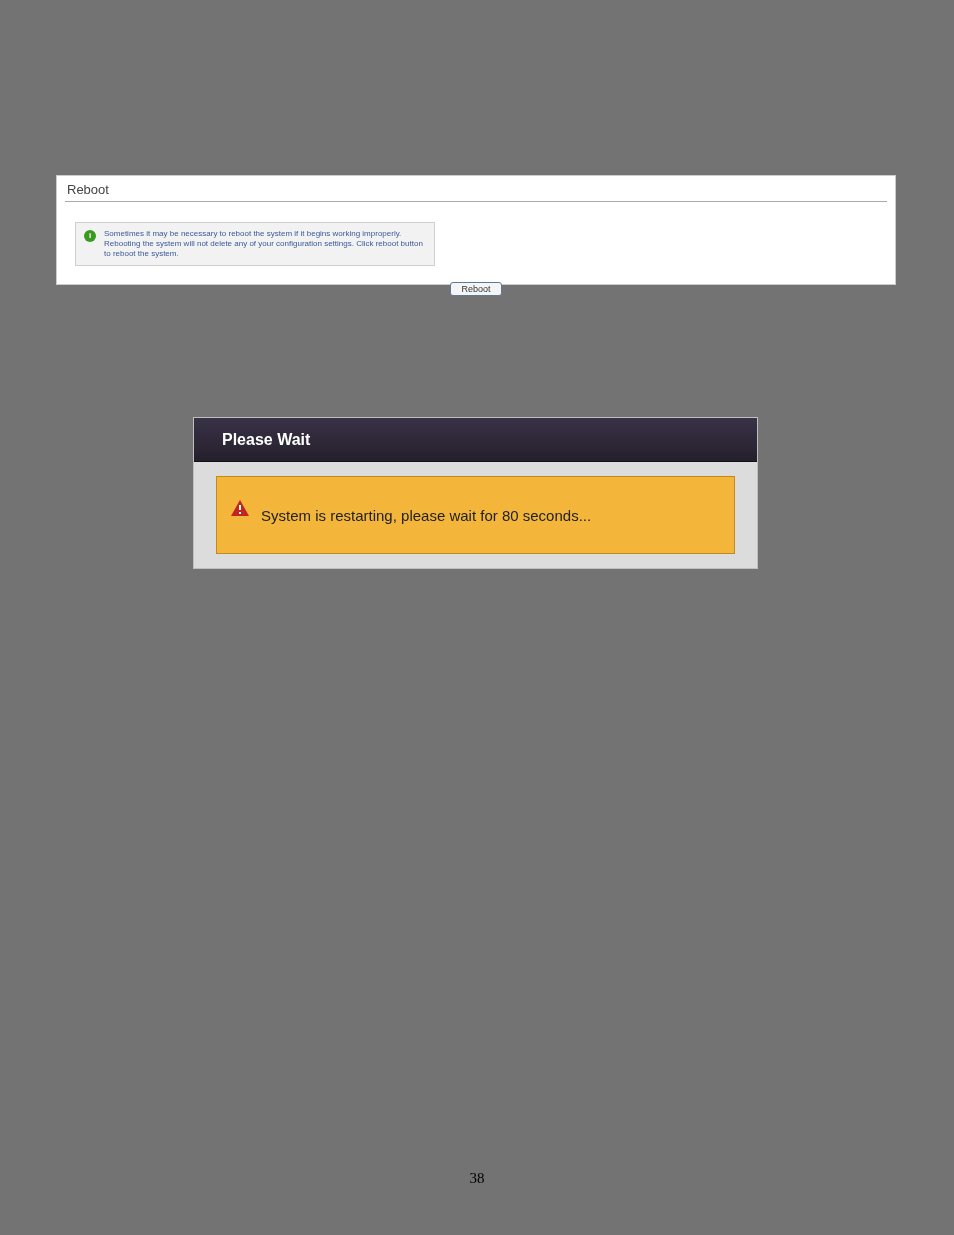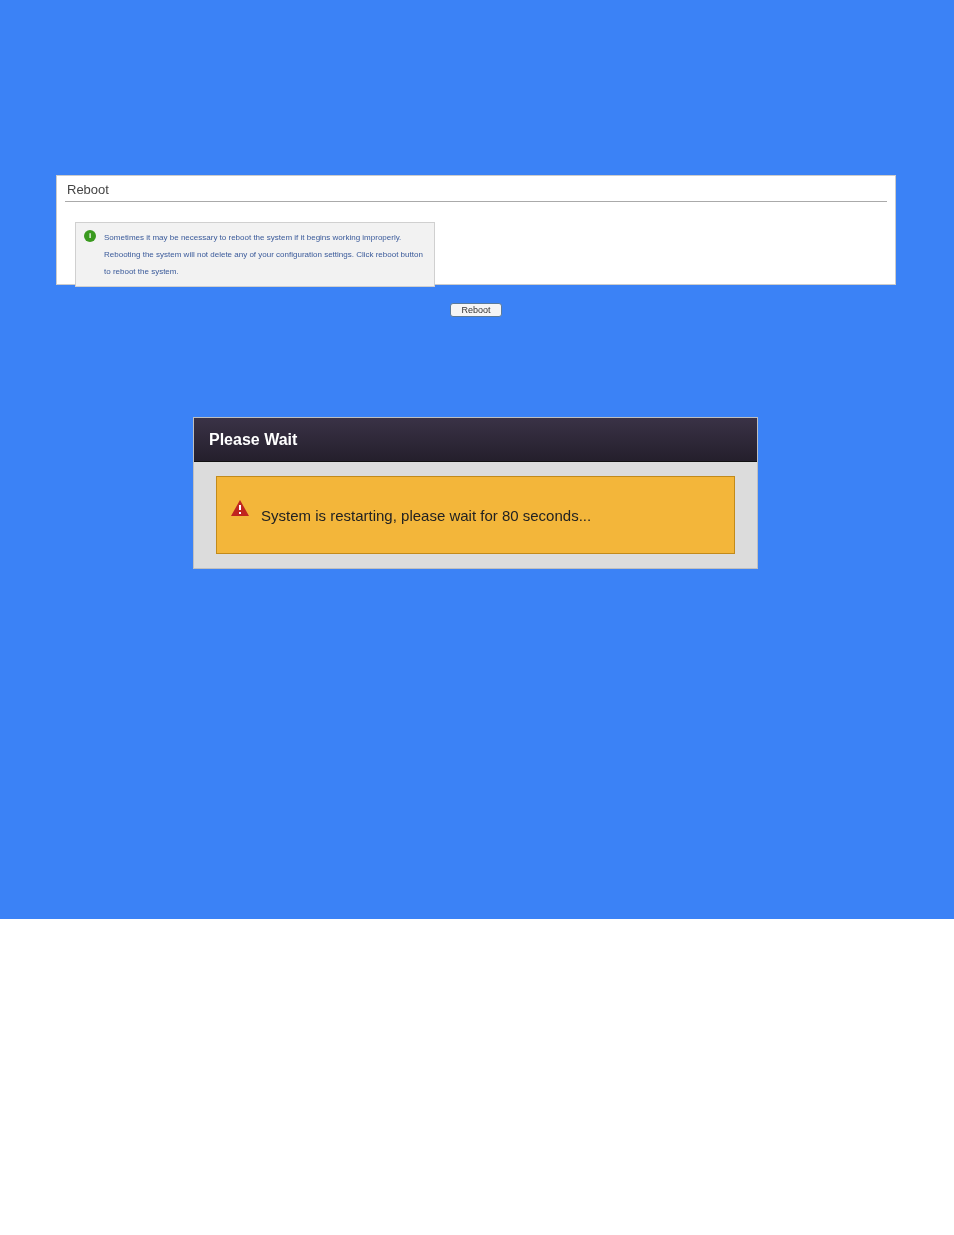--- a/index.html
+++ b/index.html
@@ -1,38 +1,38 @@
 <!DOCTYPE html>
 <html><head>
 <meta charset="utf-8">
 <style>
   html,body{margin:0;padding:0;background:#fff;font-family:Arial,Helvetica,sans-serif;}
-  .page{width:954px;height:919px;position:relative;background:#3b82f6;}
+  .page{width:954px;height:1235px;position:relative;background:#737373;}
 
   
   .panel1{position:absolute;left:56px;top:175px;width:840px;height:110px;
           border:1px solid #ccc;background:#fff;box-sizing:border-box;padding:6px 8px 10px 8px;}
   .panel1-title{font-size:13px;color:#444;padding:0 0 2px 2px;}
   .panel1-rule{border:none;border-top:1px solid #aaa;margin:2px 0 0 0;}
   .info-box{margin:20px 0 0 10px;width:360px;border:1px solid #d0d0d0;background:#f2f2f2;
             padding:6px 8px 6px 8px;box-sizing:border-box;display:flex;align-items:flex-start;}
   .info-icon{width:12px;height:12px;border-radius:50%;background:#3a9a1f;color:#fff;
              font-size:8px;line-height:12px;text-align:center;font-weight:bold;flex:0 0 auto;
              margin-right:8px;margin-top:1px;}
-  .info-text{font-size:8px;line-height:17px;color:#3a5a9a;}
+  .info-text{font-size:8px;line-height:10px;color:#3a5a9a;}
   .reboot-btn-wrap{text-align:center;margin-top:12px;}
   .reboot-btn{display:inline-block;font-size:9px;color:#333;background:#f5f5f5;
               border:1px solid #5a7a9a;border-radius:3px;padding:1px 10px;cursor:pointer;}
 
   
   .panel2{position:absolute;left:193px;top:417px;width:565px;height:152px;
           background:#dcdcdc;border:1px solid #bfbfbf;box-sizing:border-box;}
   .panel2-header{height:44px;background:linear-gradient(#3a3246,#241f2c);
                  border-bottom:1px solid #111;display:flex;align-items:center;
-                 padding-left:15px;box-sizing:border-box;}
+                 padding-left:28px;box-sizing:border-box;}
   .panel2-title{color:#fff;font-weight:bold;font-size:16px;}
   .alert-box{margin:14px 22px 0 22px;height:78px;background:#f3b63a;border:1px solid #c28a1a;
              display:flex;align-items:center;padding:8px 14px;box-sizing:border-box;}
   .alert-icon{flex:0 0 auto;margin-right:12px;margin-bottom:14px;}
   .alert-icon svg{display:block;}
   .alert-text{font-size:15px;color:#222;}
 
   
   .pagenum{position:absolute;left:0;right:0;top:1170px;text-align:center;
            font-family:"Times New Roman",serif;font-size:15px;color:#000;}

